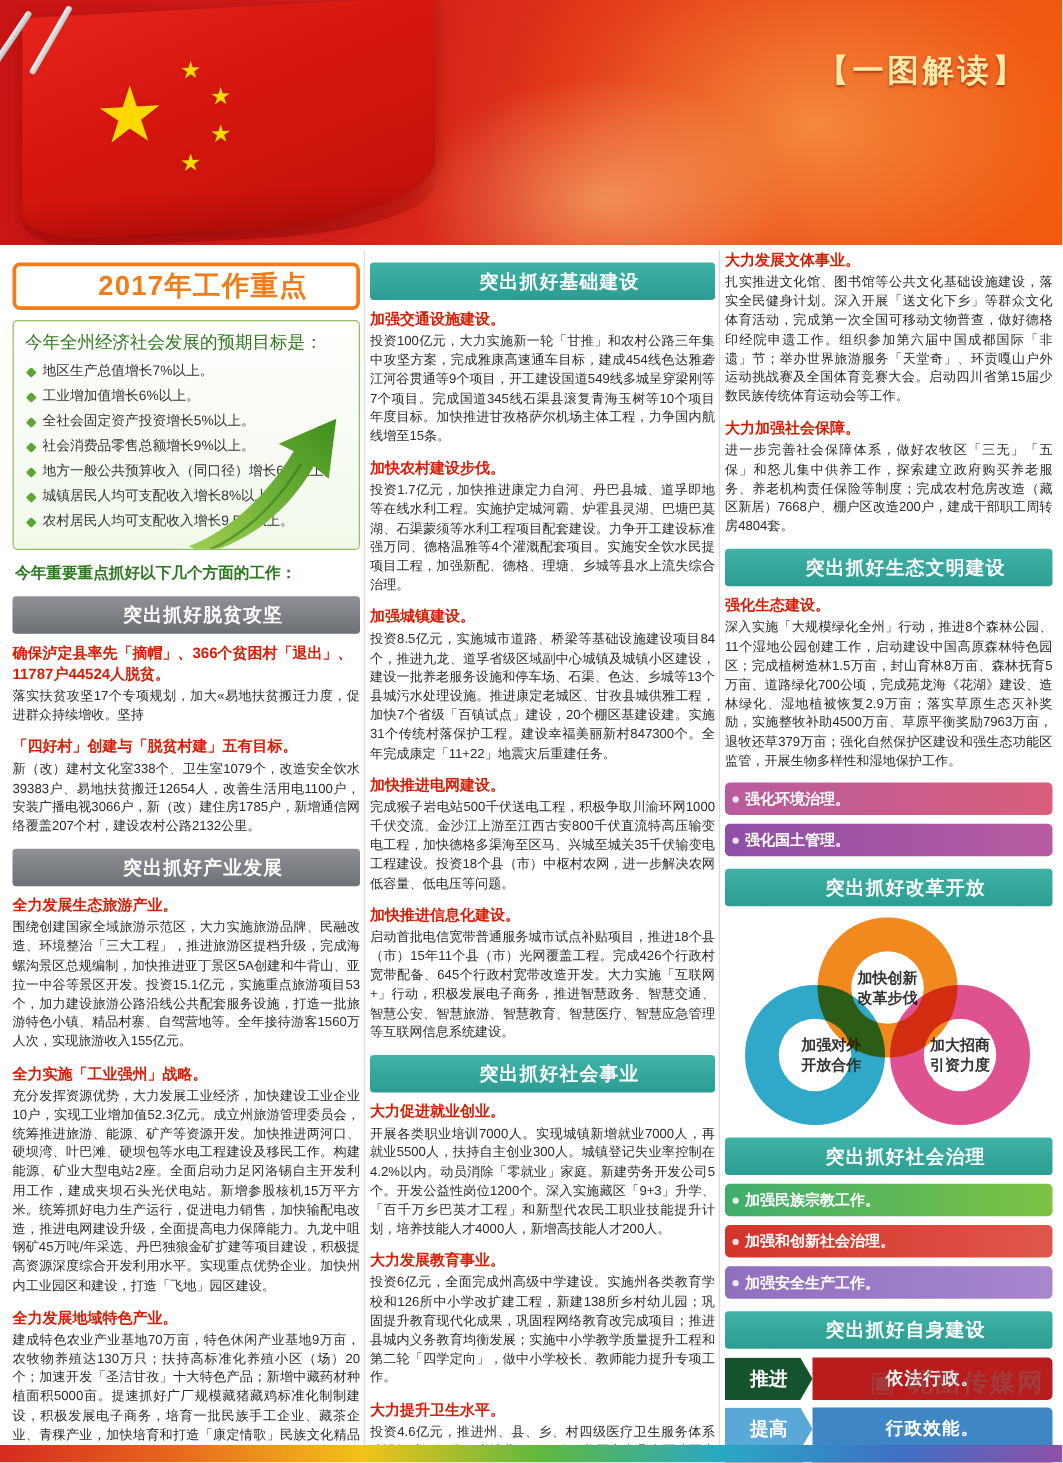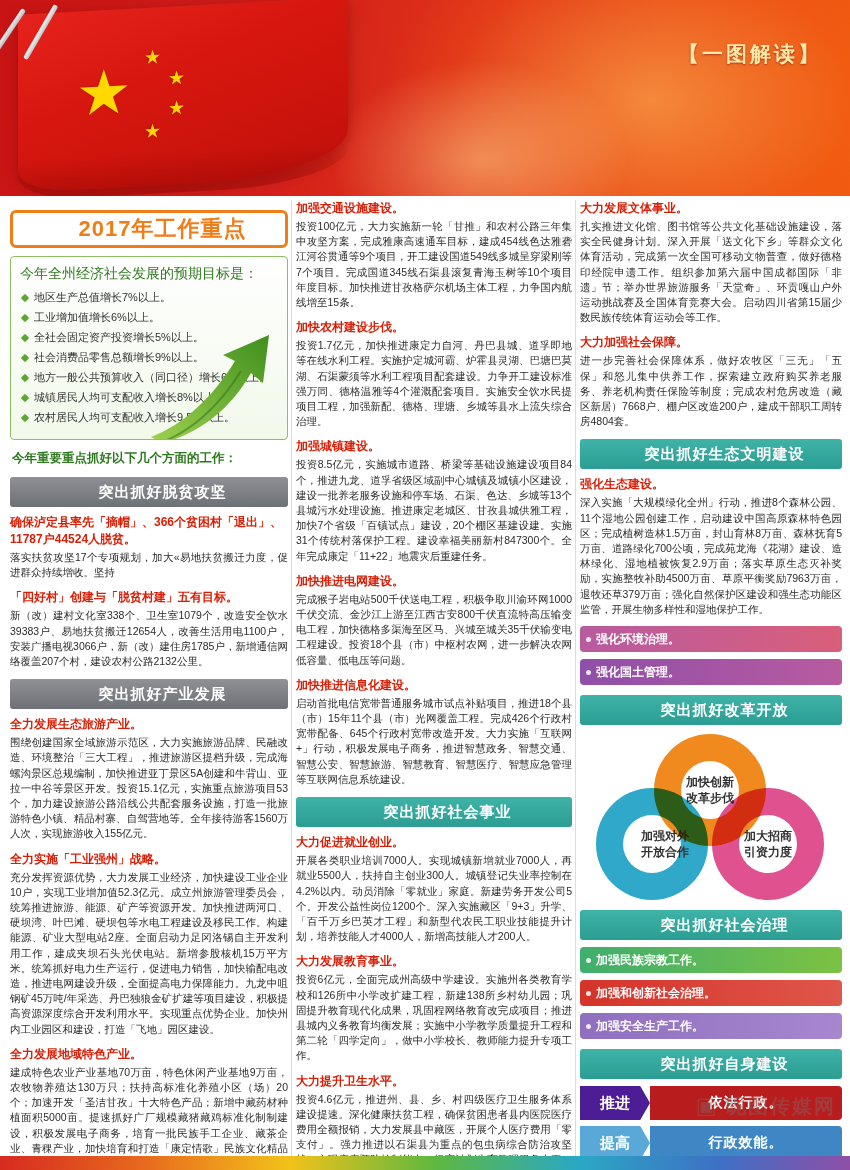--- a/index.html
+++ b/index.html
@@ -55,21 +55,21 @@
     background: linear-gradient(90deg,#f2f2f2,#b9b9b9);
     transform: rotate(34deg); transform-origin: top left; border-radius:3px;
   }
   .pole2 {
     position:absolute; left:54px; top:4px; width:5px; height:62px;
     background: linear-gradient(90deg,#f6f6f6,#c2c2c2);
     transform: rotate(30deg); transform-origin: top left; border-radius:3px;
   }
   .hd-badge {
     position:absolute; right:28px; top:40px;
-    color:#ffe9a8; font-size:21px; letter-spacing:3px; font-weight:bold;
+    color:#ffe9a8; font-size:25px; letter-spacing:3px; font-weight:bold;
     text-shadow: 0 1px 2px rgba(120,20,0,.6);
   }
   .hd-title {
     position:absolute; right:22px; top:86px;
     font-size:62px; font-weight:bold; letter-spacing:6px;
     color:#ffe9a0;
     background: linear-gradient(180deg,#fff7cf 0%, #ffd978 45%, #f0a422 70%, #ffe9a8 100%);
     -webkit-background-clip: text; background-clip: text; color: transparent;
     text-shadow: 0 2px 0 rgba(130,20,0,.25);
     font-family: "DejaVu Sans", "Liberation Sans", sans-serif;
@@ -162,21 +162,21 @@
   .arrowbar .tag {
     width:70px; height:34px; color:#fff; font-size:15px; font-weight:bold;
     display:flex; align-items:center; justify-content:center;
     clip-path: polygon(0 0, 86% 0, 100% 50%, 86% 100%, 0 100%);
   }
   .arrowbar .body {
     flex:1; height:34px; color:#fff; font-size:14px; font-weight:bold;
     display:flex; align-items:center; justify-content:center; letter-spacing:1px;
     border-radius:0 4px 4px 0;
   }
-  .ab1 .tag { background:#4c1d95; } .ab1 .body { background:#b91c1c; }
+  .ab1 .tag { background:#14532d; } .ab1 .body { background:#b91c1c; }
   .ab2 .tag { background:#5aa8d8; } .ab2 .body { background:#3f86c4; }
   .ab3 .tag { background:#e0563f; } .ab3 .body { background:#c8352a; }
 
   
   .wm {
     position:absolute; right:14px; bottom:50px; color:rgba(120,120,120,.35);
     font-size:20px; font-weight:bold; letter-spacing:2px; pointer-events:none;
   }
   .wm .ic { font-size:22px; }
 
@@ -265,20 +265,21 @@
       <p>充分发挥资源优势，大力发展工业经济，加快建设工业企业10户，实现工业增加值52.3亿元。成立州旅游管理委员会，统筹推进旅游、能源、矿产等资源开发。加快推进两河口、硬坝湾、叶巴滩、硬坝包等水电工程建设及移民工作。构建能源、矿业大型电站2座。全面启动力足冈洛锡自主开发利用工作，建成夹坝石头光伏电站。新增参股核机15万平方米。统筹抓好电力生产运行，促进电力销售，加快输配电改造，推进电网建设升级，全面提高电力保障能力。九龙中咀钢矿45万吨/年采选、丹巴独狼金矿扩建等项目建设，积极提高资源深度综合开发利用水平。实现重点优势企业。加快州内工业园区和建设，打造「飞地」园区建设。</p>
     </div>
     <div class="blk">
       <h4 class="c-red">全力发展地域特色产业。</h4>
       <p>建成特色农业产业基地70万亩，特色休闲产业基地9万亩，农牧物养殖达130万只；扶持高标准化养殖小区（场）20个；加速开发「圣洁甘孜」十大特色产品；新增中藏药材种植面积5000亩。提速抓好广厂规模藏猪藏鸡标准化制制建设，积极发展电子商务，培育一批民族手工企业、藏茶企业、青稞产业，加快培育和打造「康定情歌」民族文化精品路径。</p>
     </div>
   </div>
 
   <div class="col col-mid">
 
+    <div class="bar teal">突出抓好基础建设</div>
 
     <div class="blk">
       <h4 class="c-red">加强交通设施建设。</h4>
       <p>投资100亿元，大力实施新一轮「甘推」和农村公路三年集中攻坚方案，完成雅康高速通车目标，建成454线色达雅砻江河谷贯通等9个项目，开工建设国道549线多城呈穿梁刚等7个项目。完成国道345线石渠县滚复青海玉树等10个项目年度目标。加快推进甘孜格萨尔机场主体工程，力争国内航线增至15条。</p>
     </div>
     <div class="blk">
       <h4 class="c-red">加快农村建设步伐。</h4>
       <p>投资1.7亿元，加快推进康定力自河、丹巴县城、道孚即地等在线水利工程。实施护定城河霸、炉霍县灵湖、巴塘巴莫湖、石渠蒙须等水利工程项目配套建设。力争开工建设标准强万同、德格温雅等4个灌溉配套项目。实施安全饮水民提项目工程，加强新配、德格、理塘、乡城等县水上流失综合治理。</p>
     </div>
     <div class="blk">

